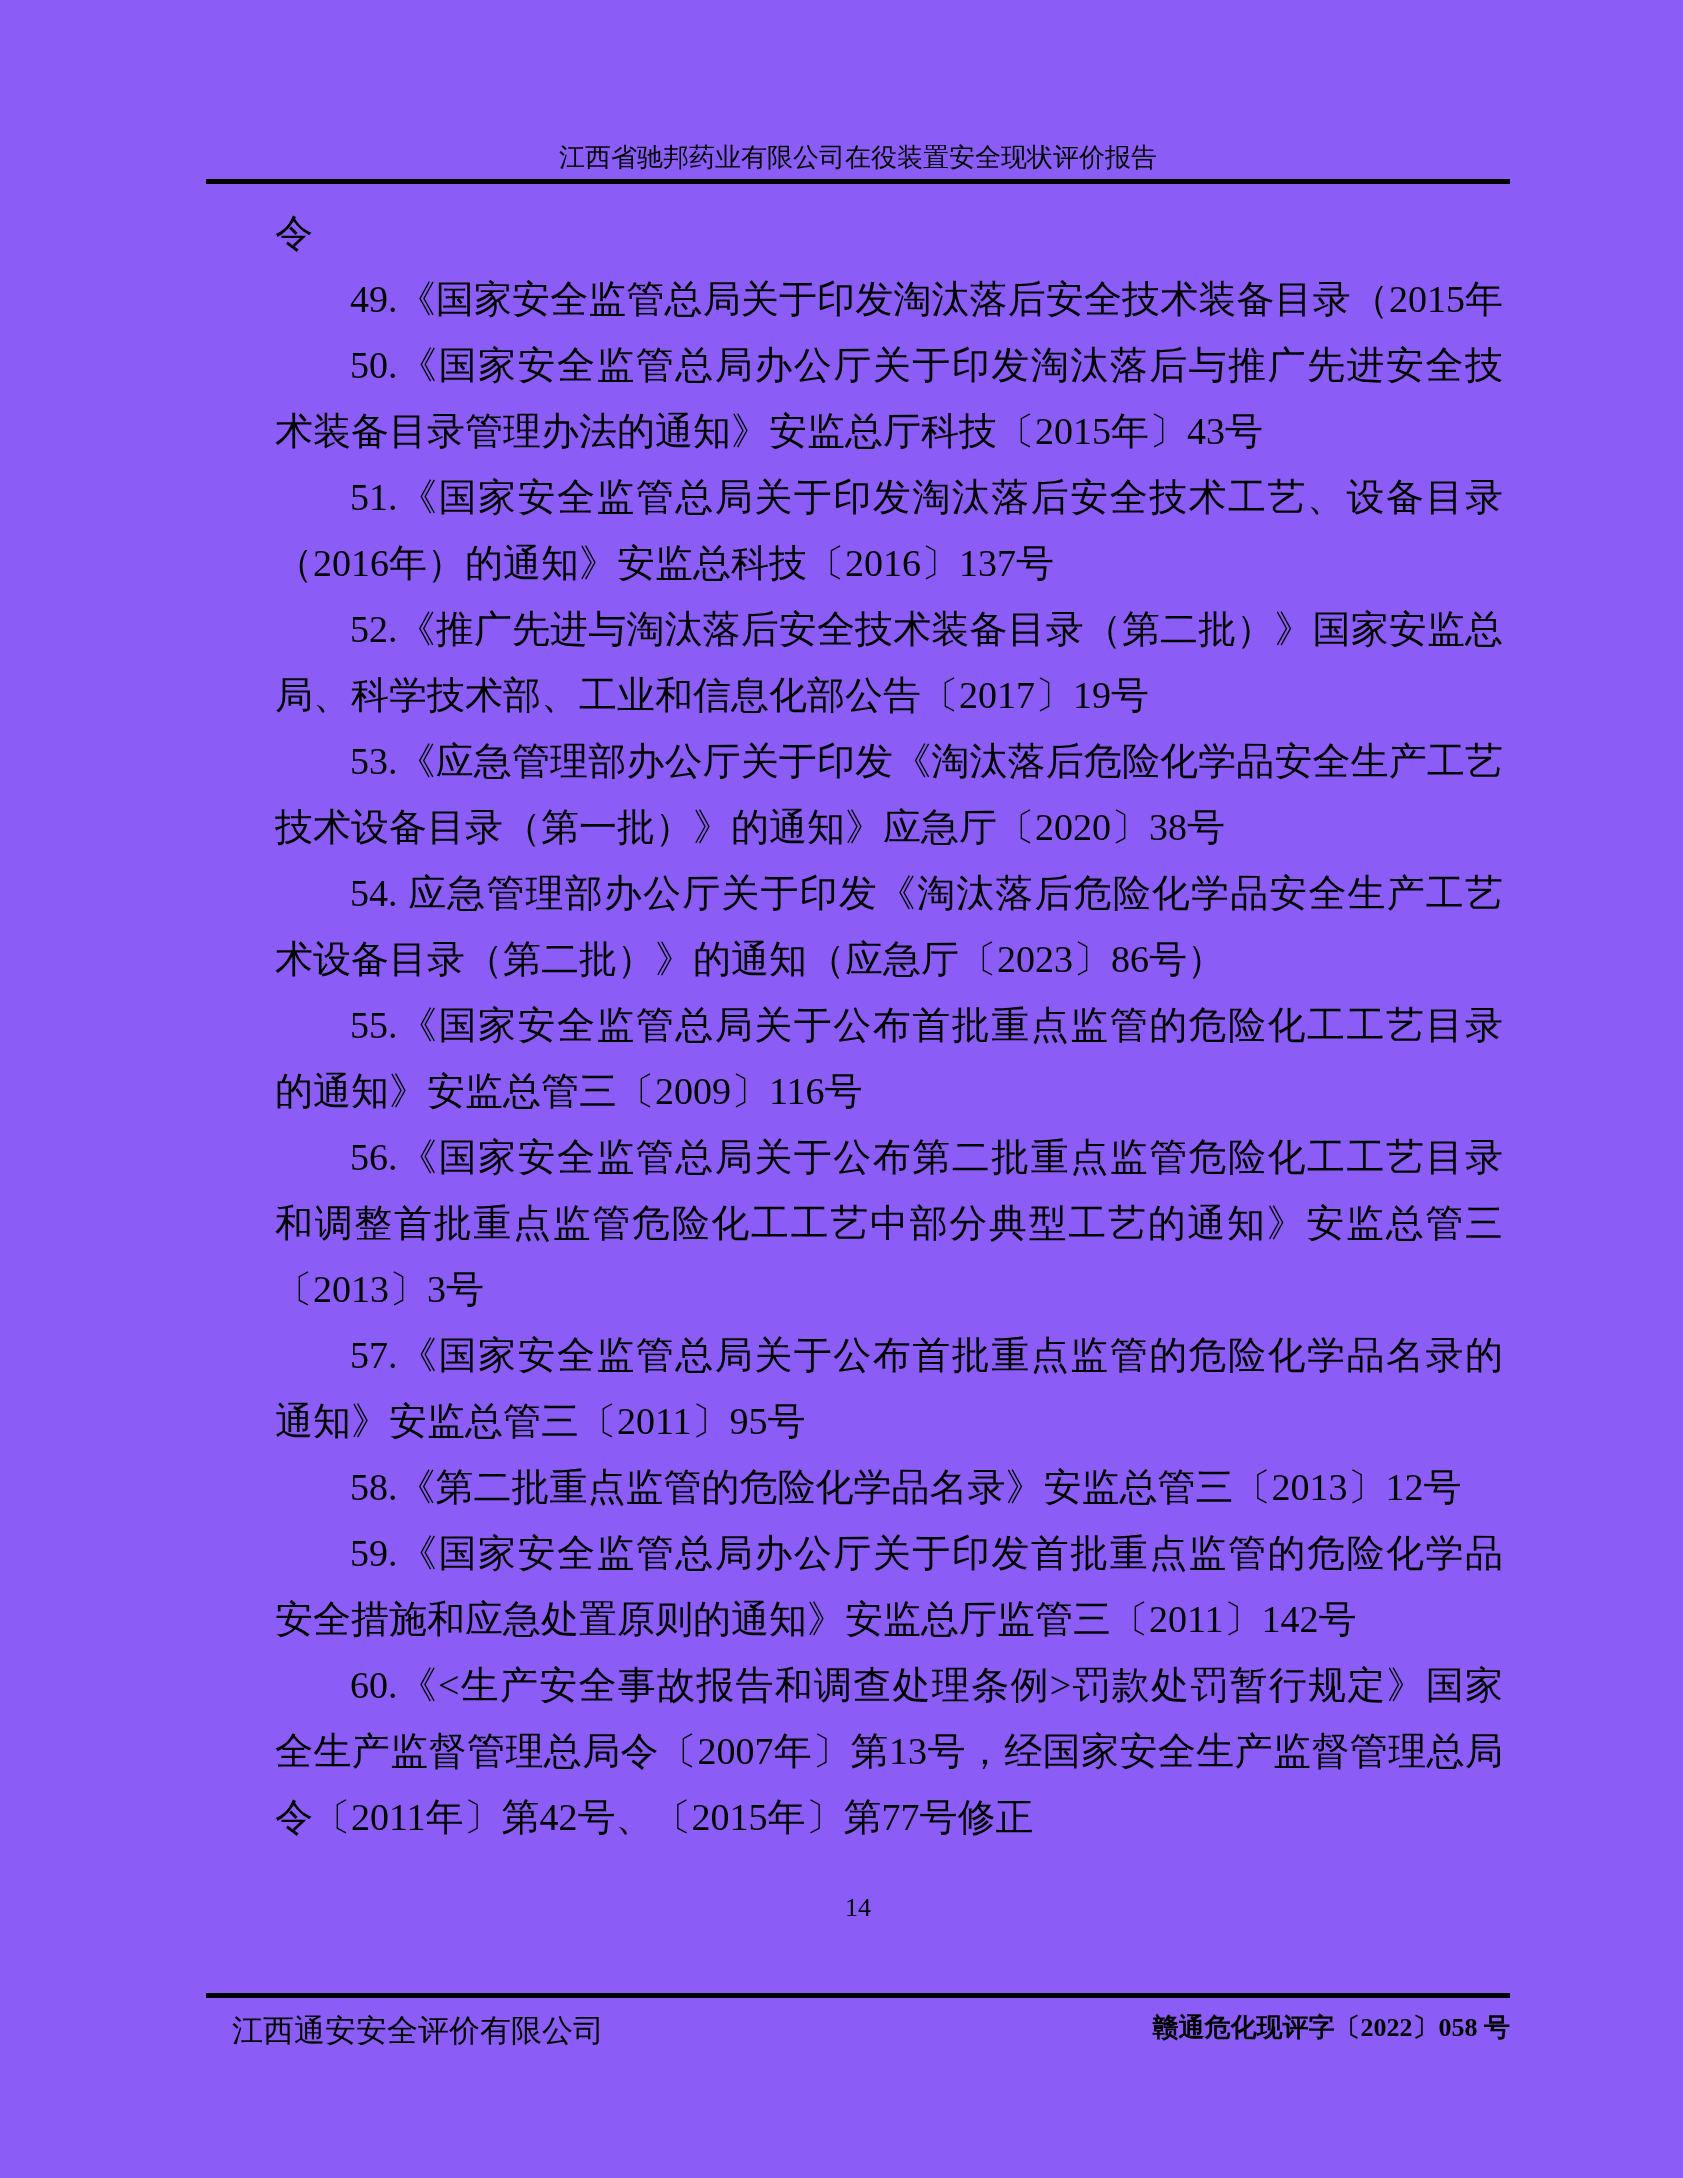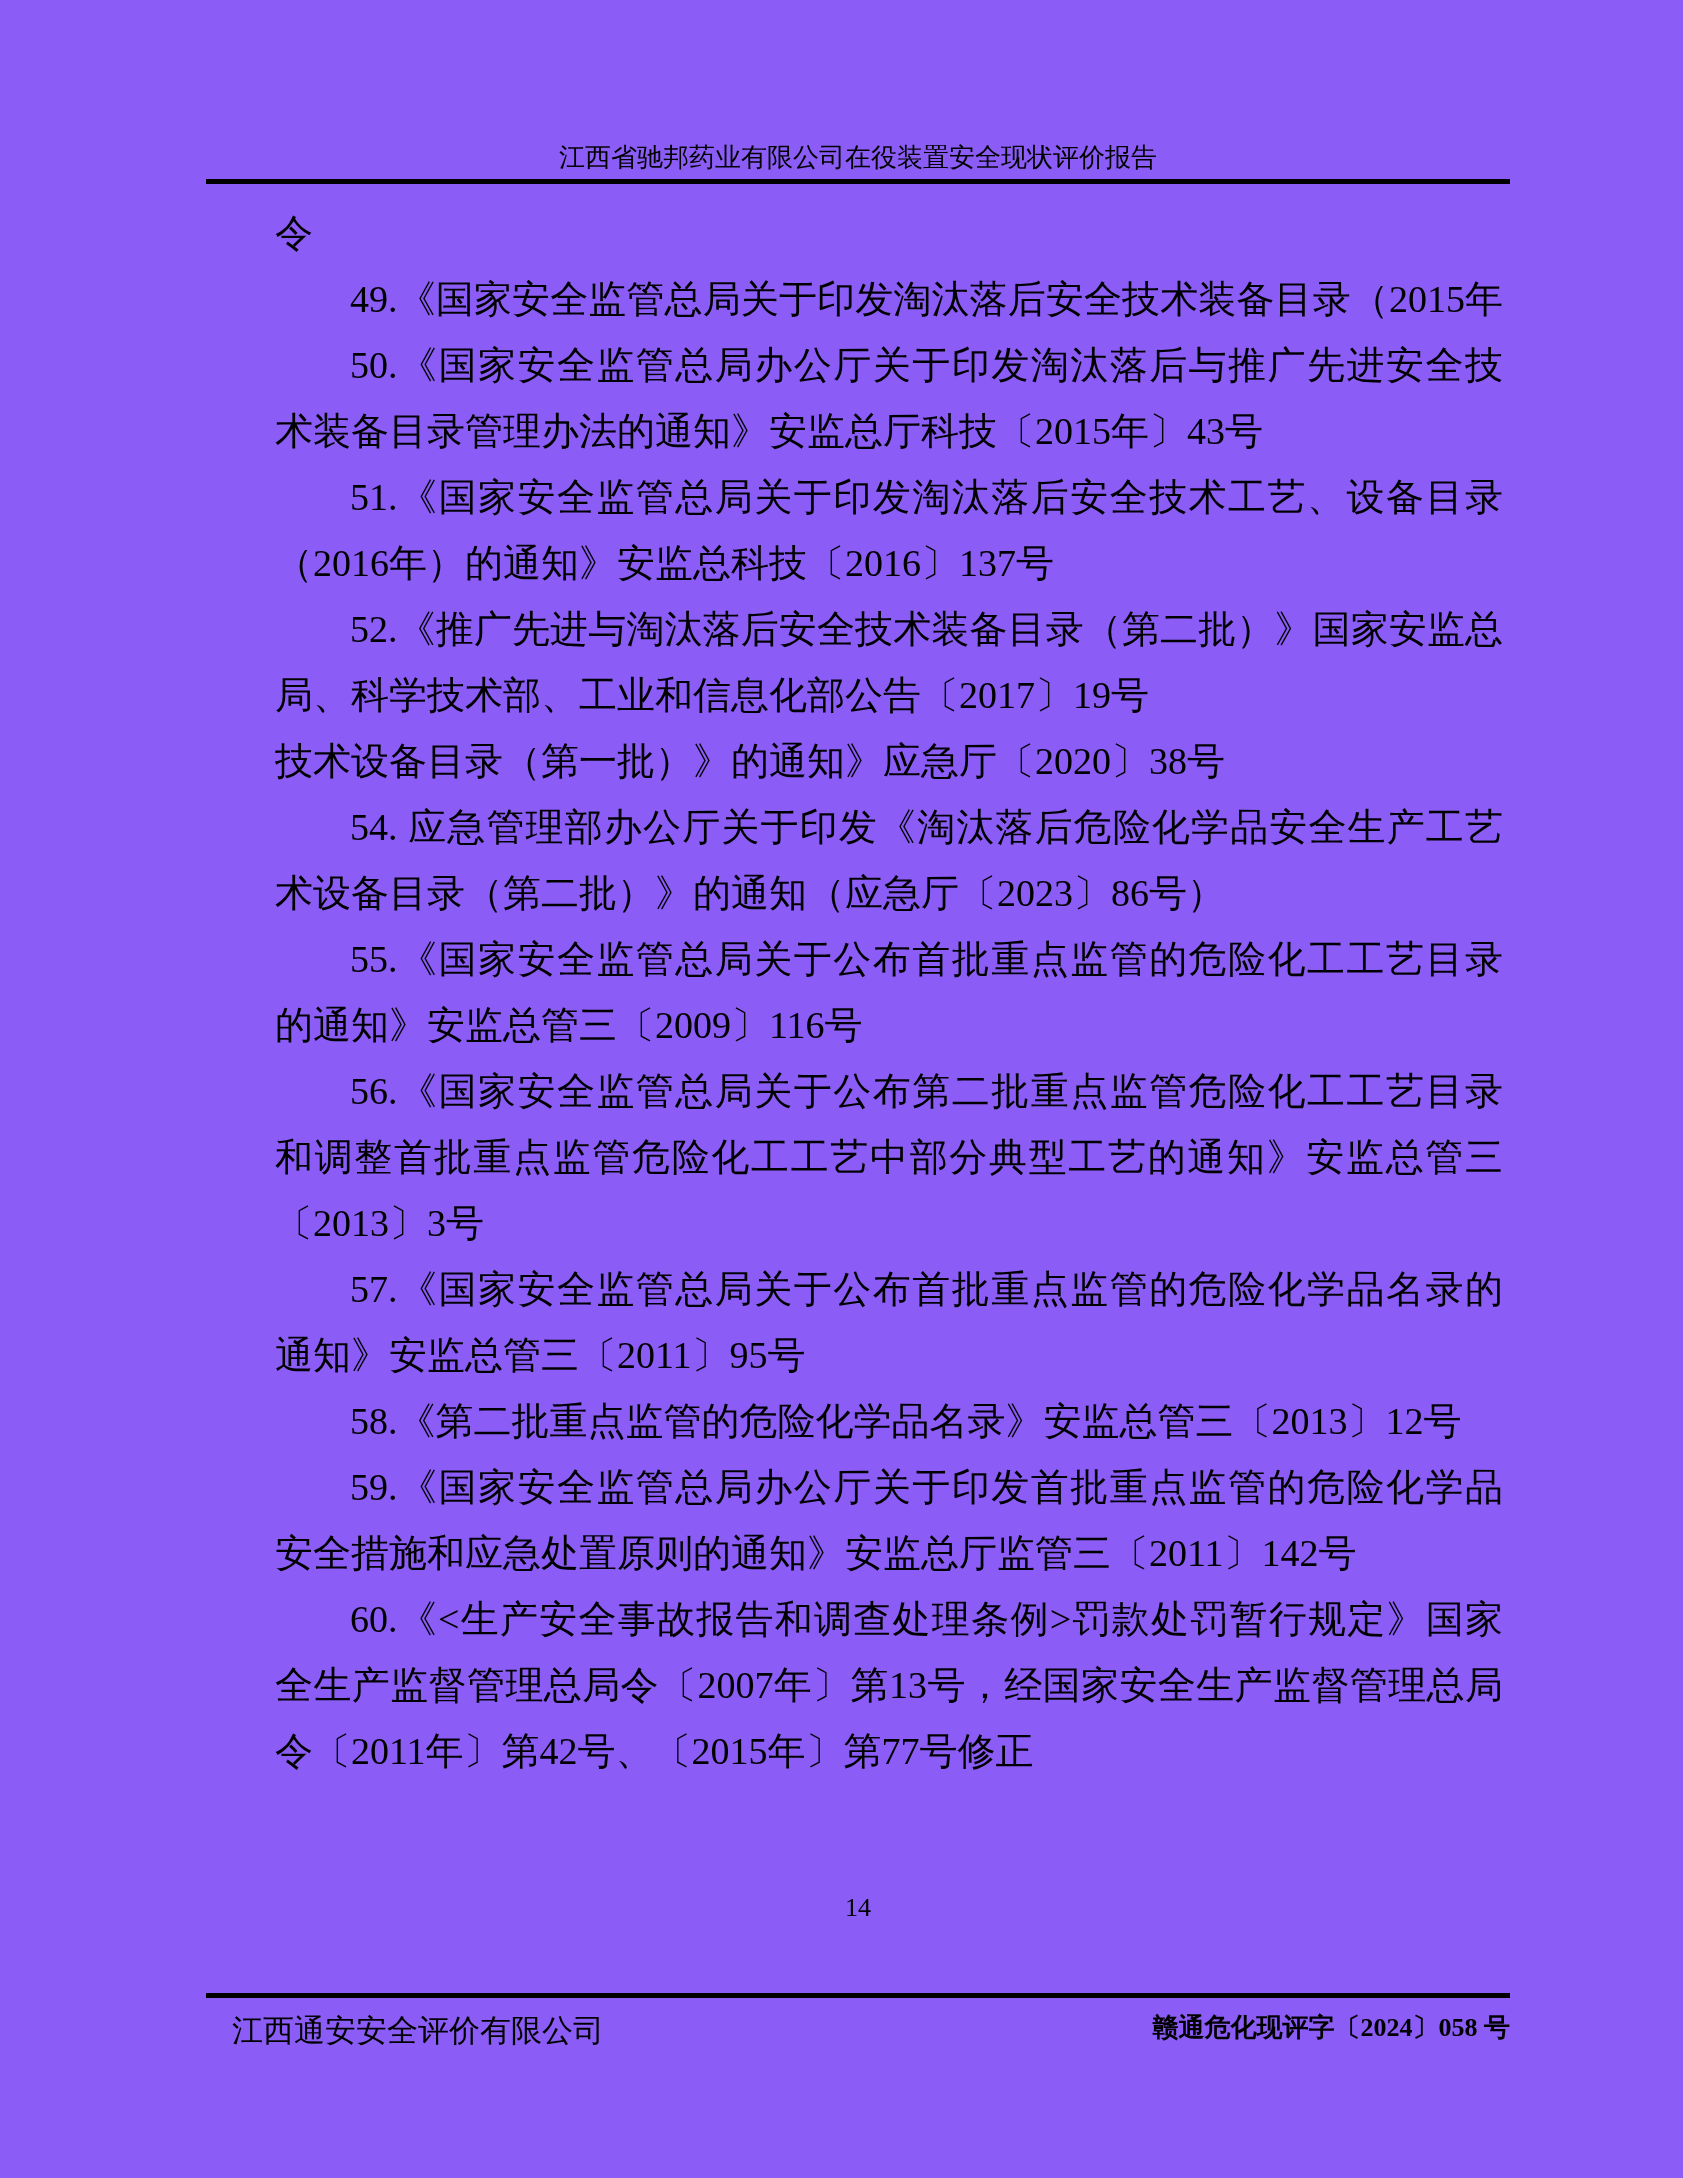--- a/index.html
+++ b/index.html
@@ -86,20 +86,21 @@
 
   <div class="body-text">
       <div class="line">令</div>
       <div class="line indent fill">49.《国家安全监管总局关于印发淘汰落后安全技术装备目录（2015年</div>
       <div class="line indent fill">50.《国家安全监管总局办公厅关于印发淘汰落后与推广先进安全技</div>
       <div class="line">术装备目录管理办法的通知》安监总厅科技〔2015年〕43号</div>
       <div class="line indent fill">51.《国家安全监管总局关于印发淘汰落后安全技术工艺、设备目录</div>
       <div class="line">（2016年）的通知》安监总科技〔2016〕137号</div>
       <div class="line indent fill">52.《推广先进与淘汰落后安全技术装备目录（第二批）》国家安监总</div>
       <div class="line">局、科学技术部、工业和信息化部公告〔2017〕19号</div>
+      <div class="line indent fill">53.《应急管理部办公厅关于印发《淘汰落后危险化学品安全生产工艺</div>
       <div class="line">技术设备目录（第一批）》的通知》应急厅〔2020〕38号</div>
       <div class="line indent fill">54. 应急管理部办公厅关于印发《淘汰落后危险化学品安全生产工艺技</div>
       <div class="line">术设备目录（第二批）》的通知（应急厅〔2023〕86号）</div>
       <div class="line indent fill">55.《国家安全监管总局关于公布首批重点监管的危险化工工艺目录</div>
       <div class="line">的通知》安监总管三〔2009〕116号</div>
       <div class="line indent fill">56.《国家安全监管总局关于公布第二批重点监管危险化工工艺目录</div>
       <div class="line fill">和调整首批重点监管危险化工工艺中部分典型工艺的通知》安监总管三</div>
       <div class="line">〔2013〕3号</div>
       <div class="line indent fill">57.《国家安全监管总局关于公布首批重点监管的危险化学品名录的</div>
       <div class="line">通知》安监总管三〔2011〕95号</div>
@@ -110,16 +111,16 @@
       <div class="line fill">全生产监督管理总局令〔2007年〕第13号，经国家安全生产监督管理总局</div>
       <div class="line">令〔2011年〕第42号、〔2015年〕第77号修正</div>
     </div>
 
   <div class="rule footer-rule"></div>
 
   <div class="footer-company">江西通安安全评价有限公司</div>
 
   <div class="footer-page">14</div>
 
-  <div class="footer-doc">赣通危化现评字〔2024〕058 号</div>
+  <div class="footer-doc">赣通危化现评字〔2022〕058 号</div>
 
 </div>
 
 
 </body></html>

